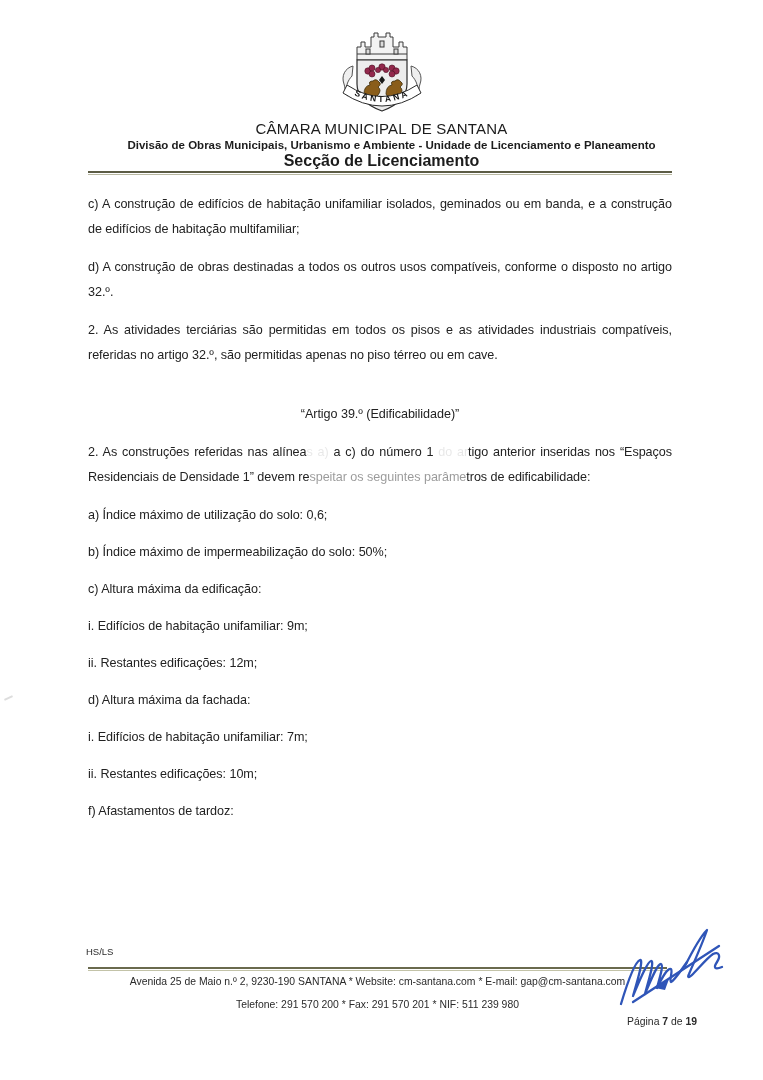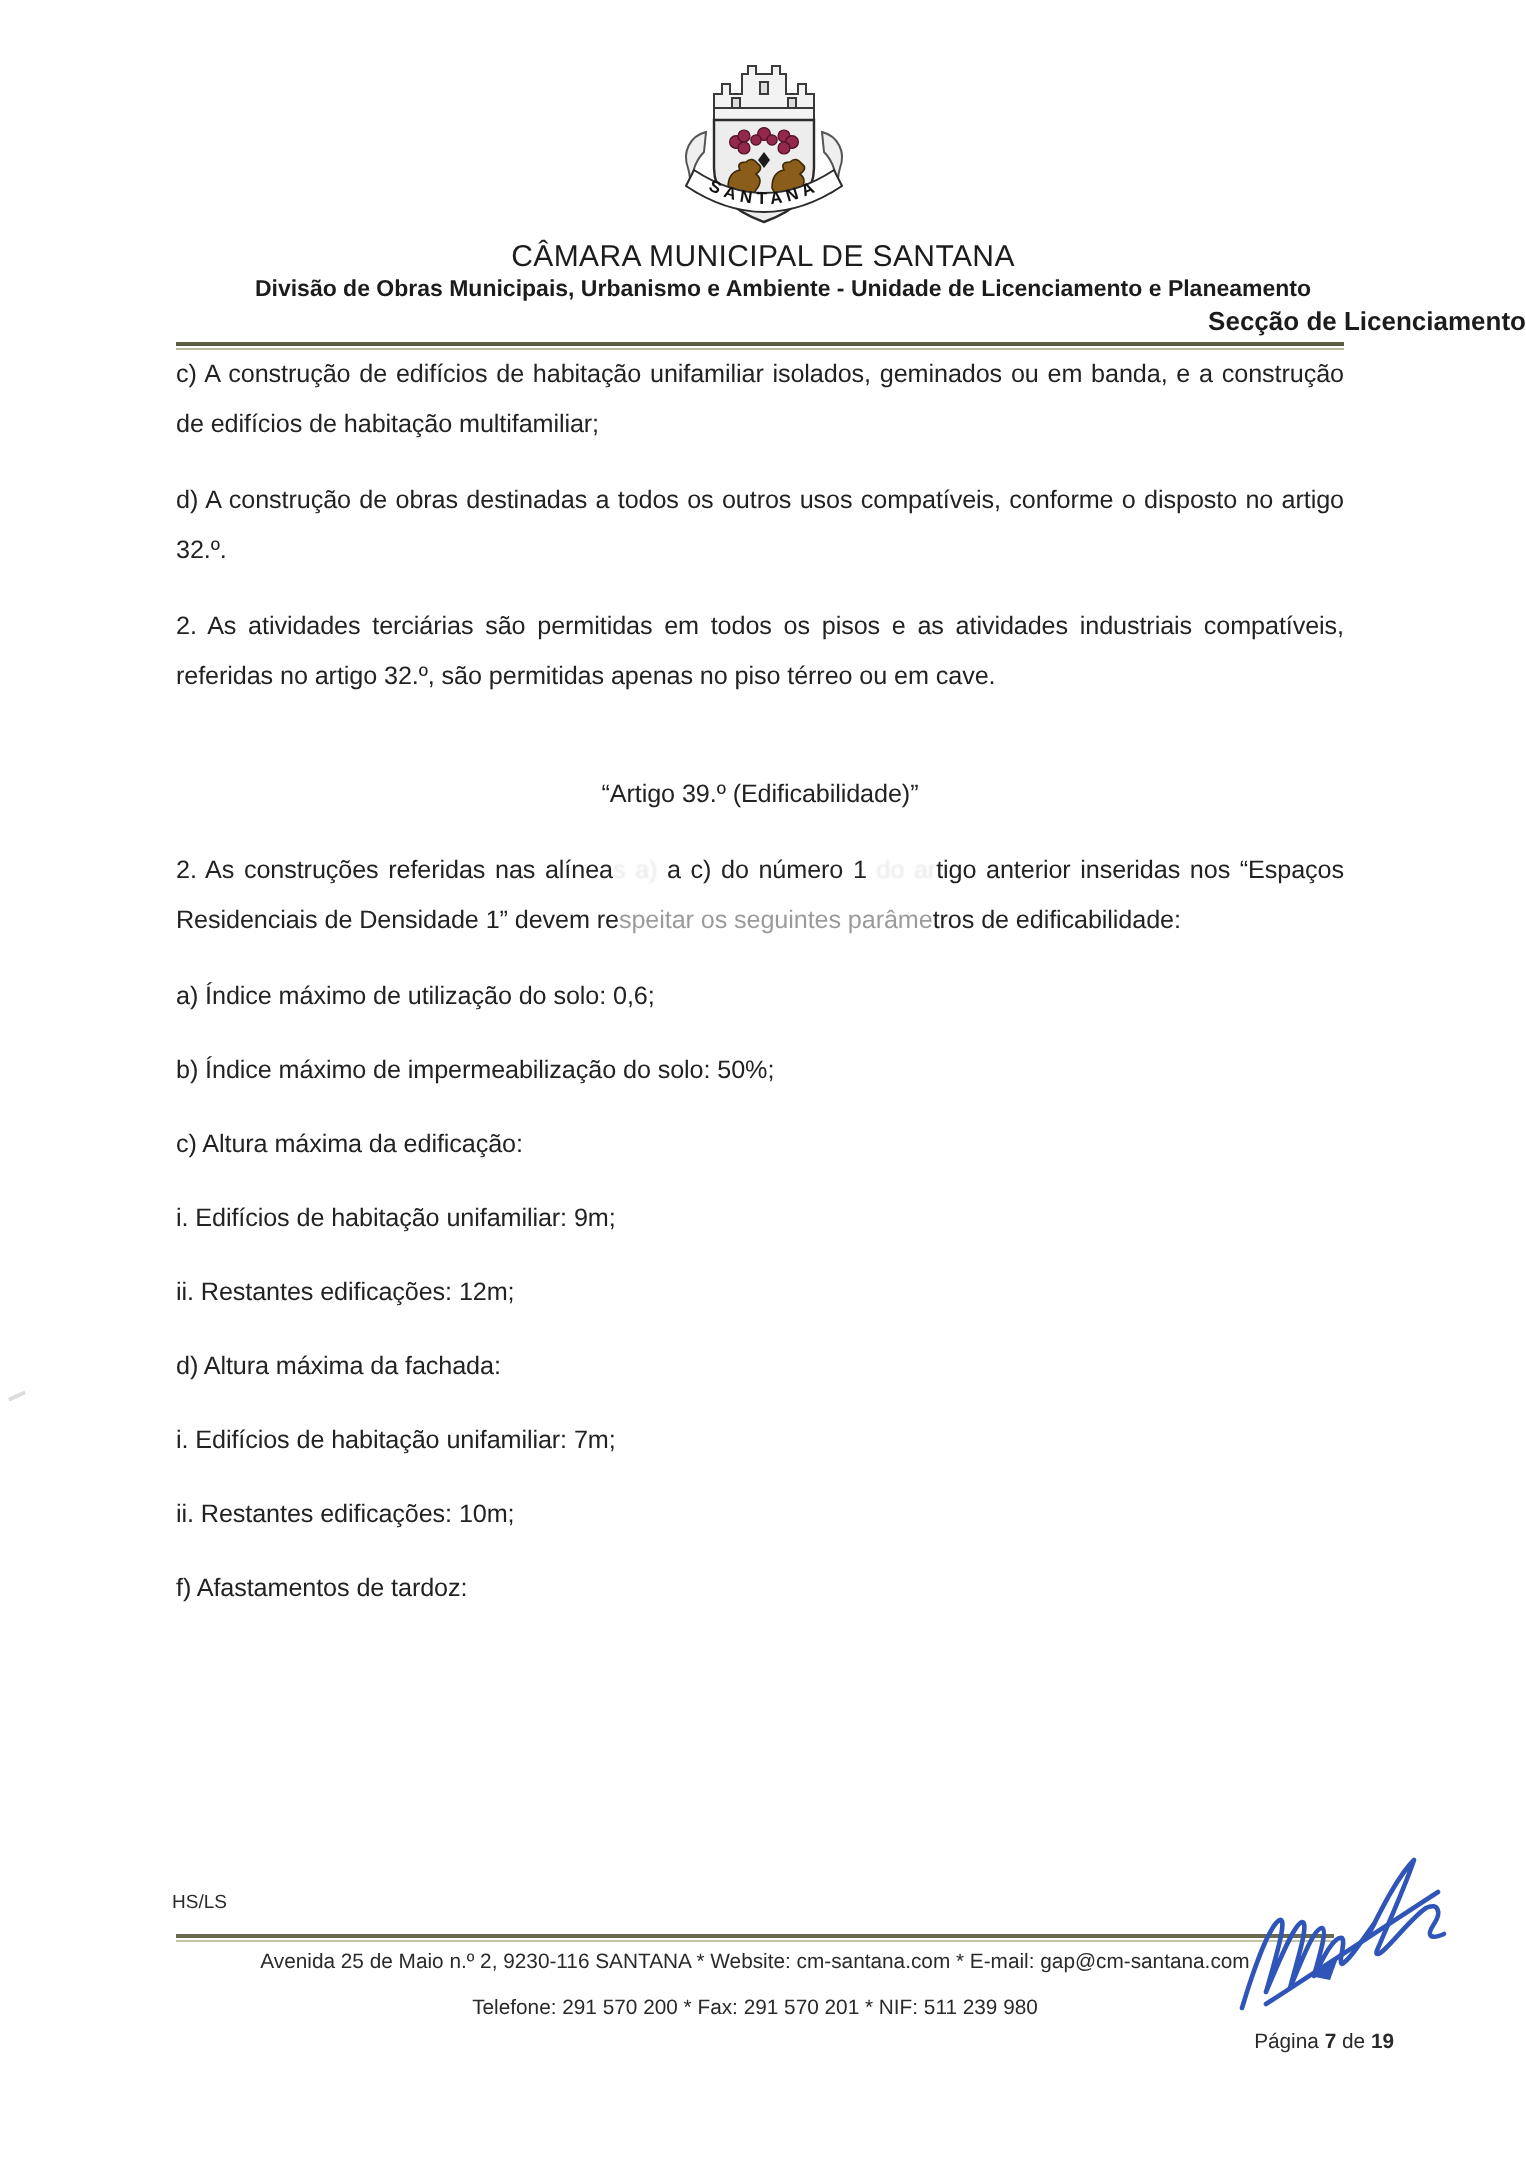--- a/index.html
+++ b/index.html
@@ -4,28 +4,28 @@
 <style>
   html,body { margin:0; padding:0; background:#fff; }
   .page {
     position:relative; width:763px; height:1080px; background:#ffffff;
     font-family:"Liberation Sans", sans-serif; color:#1f1f1f; overflow:hidden;
   }
   
   .crest { display:block; margin:24px auto 0 auto; }
   .org-name   { text-align:center; font-size:15px; line-height:18px; color:#1c1c1c; letter-spacing:.2px; }
   .division   { text-align:center; font-size:11.5px; line-height:15px; font-weight:bold; color:#1c1c1c;padding-left:20px; }
-  .section    { text-align:right; font-size:13px; line-height:15px; font-weight:bold; color:#1c1c1c; }
+  .section    { text-align:center; font-size:16px; line-height:15px; font-weight:bold; color:#1c1c1c; }
   .rule {
     height:1px; margin:3px 91px 0 88px;
     border-top:2px solid #5c5c45; border-bottom:1px solid #b9b9a2; background:#fff;
   }
   
   .content {
-    margin:0 91px 0 88px; font-size:12.6px; line-height:25px;
+    margin:17px 91px 0 88px; font-size:12.6px; line-height:25px;
     text-align:justify; color:#222; letter-spacing:-0.05px;
   }
   .content p { margin:0 0 13px 0; }
   .art-heading { margin-top:34px !important; text-align:center; }
   .item { margin:0 0 12px 0; text-align:left; }
   .fade-hard { opacity:0.10; filter:blur(0.6px); }
   .fade-soft { opacity:0.45; filter:blur(0.3px); }
   
   .initials { position:absolute; left:86px; top:946px; font-size:9.5px; color:#2a2a2a; }
   .footer-rule {
@@ -110,21 +110,21 @@
     <div class="item">i. Edifícios de habitação unifamiliar: 9m;</div>
     <div class="item">ii. Restantes edificações: 12m;</div>
     <div class="item">d) Altura máxima da fachada:</div>
     <div class="item">i. Edifícios de habitação unifamiliar: 7m;</div>
     <div class="item">ii. Restantes edificações: 10m;</div>
     <div class="item">f) Afastamentos de tardoz:</div>
   </div>
 
   <div class="initials">HS/LS</div>
   <div class="footer-rule"></div>
-  <div class="addr">Avenida 25 de Maio n.º 2, 9230-116 SANTANA * Website: cm-santana.com * E-mail: gap@cm-santana.com</div>
+  <div class="addr">Avenida 25 de Maio n.º 2, 9230-190 SANTANA * Website: cm-santana.com * E-mail: gap@cm-santana.com</div>
   <div class="contacts">Telefone: 291 570 200 * Fax: 291 570 201 * NIF: 511 239 980</div>
 
   <div class="pageno"><span>Página</span>&nbsp;<b>7</b>&nbsp;<span>de</span>&nbsp;<b>19</b></div>
 
   <svg class="signature" width="120" height="95" viewBox="0 0 120 95">
     <g stroke="#2f55b8" stroke-width="2.3" fill="none" stroke-linecap="round" stroke-linejoin="round">
       <path d="M6,82 C12,62 20,40 25,38 C29,37 22,60 18,74 C24,60 32,40 36,39 C40,39 33,60 30,72 C36,58 42,42 46,42 C49,43 44,58 42,66 C47,56 52,46 56,47 C58,49 54,59 56,60 C60,58 66,48 72,40"></path>
       <path d="M70,44 C76,32 84,16 92,8 C88,20 80,38 74,52 C72,56 74,56 78,52 C84,46 92,36 98,32 C104,29 106,34 102,40 C98,46 100,48 107,45"></path>
       <path d="M18,80 L104,24"></path>
     </g>

